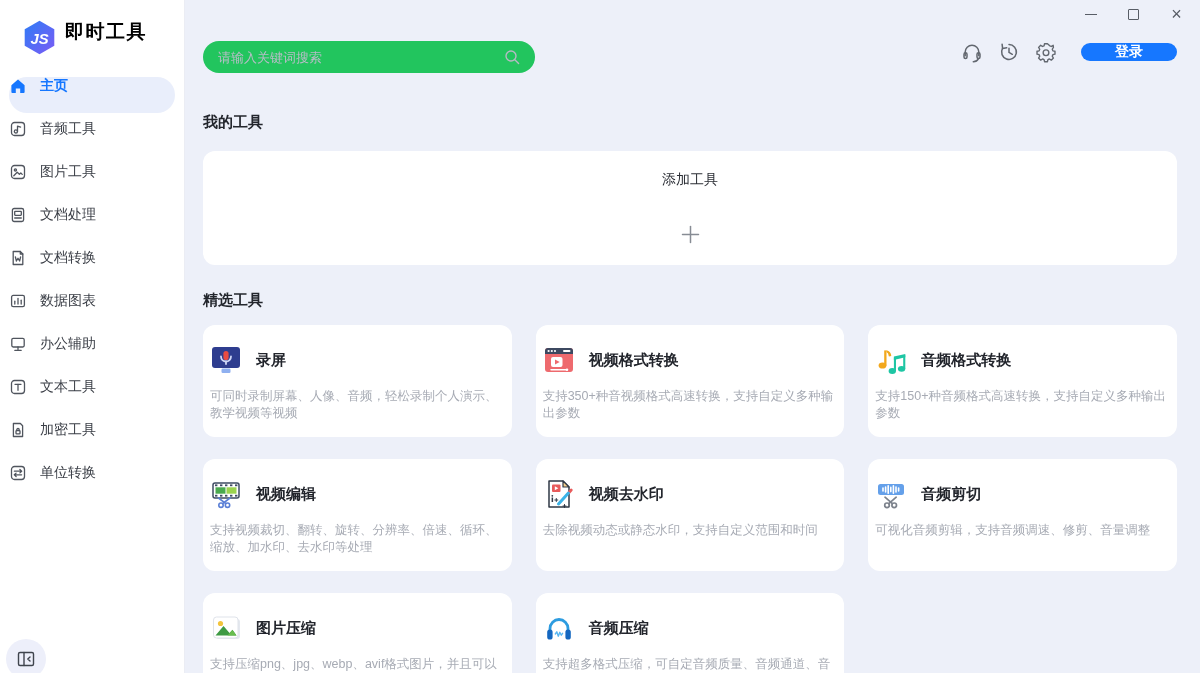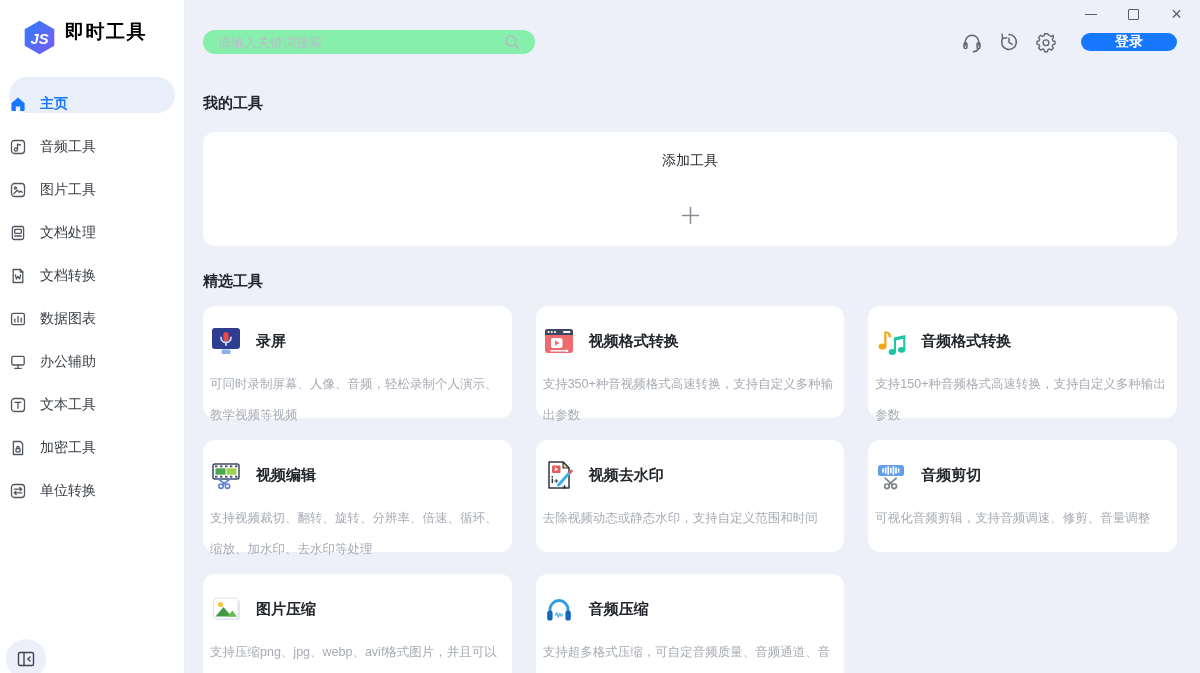--- a/index.html
+++ b/index.html
@@ -6,39 +6,39 @@
   html,body { width:1200px; height:673px; overflow:hidden; }
   body { font-family:"Liberation Sans","DejaVu Sans",sans-serif; background:#edf0f9; color:#23262d; }
   .app { display:flex; width:1200px; height:673px; }
 
   
   .sidebar { width:185px; background:#ffffff; border-right:1px solid #ebedf4; position:relative; flex-shrink:0; }
   .logo-row { display:flex; align-items:flex-start; gap:7px; padding:19px 18px 0 21px; height:58px; }
   .logo-mark { width:37px; height:37px; flex-shrink:0; }
   .app-title { font-size:19px; font-weight:700; color:#000000; letter-spacing:1.5px; }
   .nav { margin-top:19px; padding:0 9px; }
-  .nav-item { display:flex; align-items:flex-end; gap:13px; height:36px; margin-bottom:7px;
+  .nav-item { display:flex; align-items:flex-start; gap:13px; height:36px; margin-bottom:7px;
               border-radius:18px; font-size:14px; color:#3a3e46; cursor:pointer; }
   .nav-item .nav-icon { width:18px; height:18px; display:flex; align-items:center; justify-content:center; }
   .nav-item.active { background:#e9eefb; color:#1677ff; font-weight:600; }
   .collapse-btn { position:absolute; left:6px; bottom:-6px; width:40px; height:40px; border-radius:50%;
                   background:#edeffa; display:flex; align-items:center; justify-content:center; cursor:pointer; }
 
   
   .main { flex:1; position:relative; padding:0 23px 0 18px; }
 
   .win-controls { position:absolute; top:0; right:2px; display:flex; z-index:5; }
   .win-btn { width:43px; height:28px; display:flex; align-items:center; justify-content:center; cursor:pointer; color:#585d66; }
   .min-glyph { width:12px; height:0; border-top:1.5px solid #585d66; display:block; }
   .max-glyph { width:11px; height:11px; border:1.4px solid #585d66; border-radius:1px; display:block; }
   .close-glyph { font-size:18px; line-height:1; color:#585d66; }
 
   .topbar { margin-top:30px; display:flex; align-items:center; }
-  .search-box { width:332px; height:24px; background:#86efac; border-radius:17px; display:flex;
-                align-items:center; padding:0 15px; }
+  .search-box { width:332px; height:32px; background:#22c55e; border-radius:17px; display:flex;
+                align-items:center; padding:0 15px;margin-top:11px; }
   .search-box input { flex:1; border:none; outline:none; font-size:13px; color:#3a3e46; background:transparent;
                       font-family:"Liberation Sans","DejaVu Sans",sans-serif; }
   .search-box input::placeholder { color:#b9bdc8; }
   .icon-cluster { margin-left:auto; display:flex; align-items:center; gap:13px; }
   .round-icon { width:24px; height:24px; display:flex; align-items:center; justify-content:center; cursor:pointer; }
   .login-btn { margin-left:10px; width:96px; height:18px; border-radius:15px; background:#1677ff; color:#ffffff;
                font-size:14px; font-weight:600; display:flex; align-items:center; justify-content:center;
                border:none; cursor:pointer; font-family:"Liberation Sans","DejaVu Sans",sans-serif; }
 
   .section-title { margin-top:40px; font-size:15px; font-weight:700; color:#23262d; }
@@ -46,21 +46,21 @@
   .add-card { margin-top:19px; height:114px; background:#ffffff; border-radius:12px; display:flex;
               flex-direction:column; align-items:center; justify-content:center; gap:35px; cursor:pointer; }
   .add-label { font-size:14px; color:#2c2f36; }
 
   .featured-title { margin-top:26px; }
   .cards { margin-top:15px; display:grid; grid-template-columns:repeat(3,1fr); gap:22px 24px; }
   .tool-card { background:#ffffff; border-radius:12px; height:112px; padding:19px 7px 0; cursor:pointer; }
   .card-head { display:flex; align-items:center; gap:14px; }
   .card-icon { width:32px; height:32px; flex-shrink:0; }
   .card-title { font-size:15px; font-weight:700; color:#22252c; }
-  .card-desc { margin-top:12px; font-size:12.5px; color:#a7abb4; line-height:31px; }
+  .card-desc { margin-top:12px; font-size:12.5px; color:#a7abb4; line-height:17px; }
 </style>
 </head>
 <body>
 
 <div class="app">
 
   <aside class="sidebar">
     <div class="logo-row">
       <svg class="logo-mark" viewBox="0 0 40 40">
         <defs>

